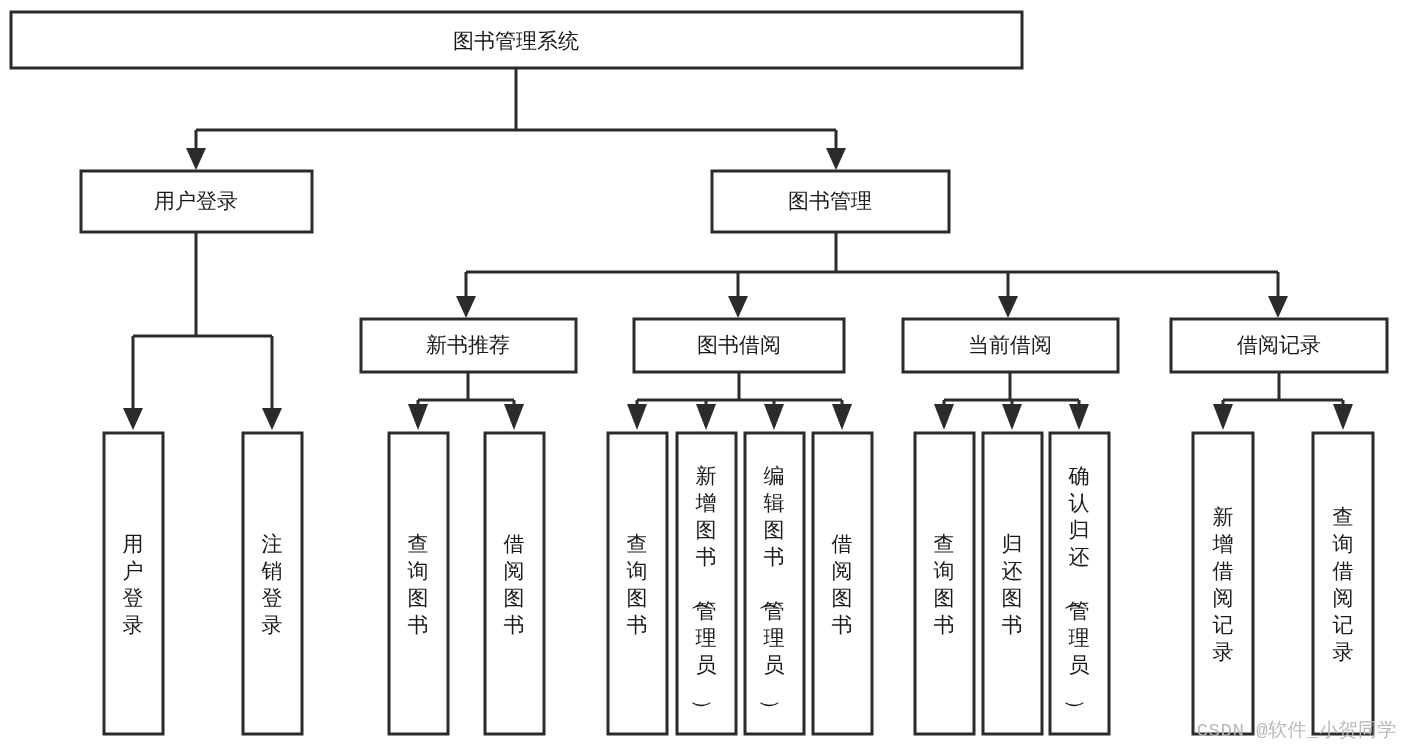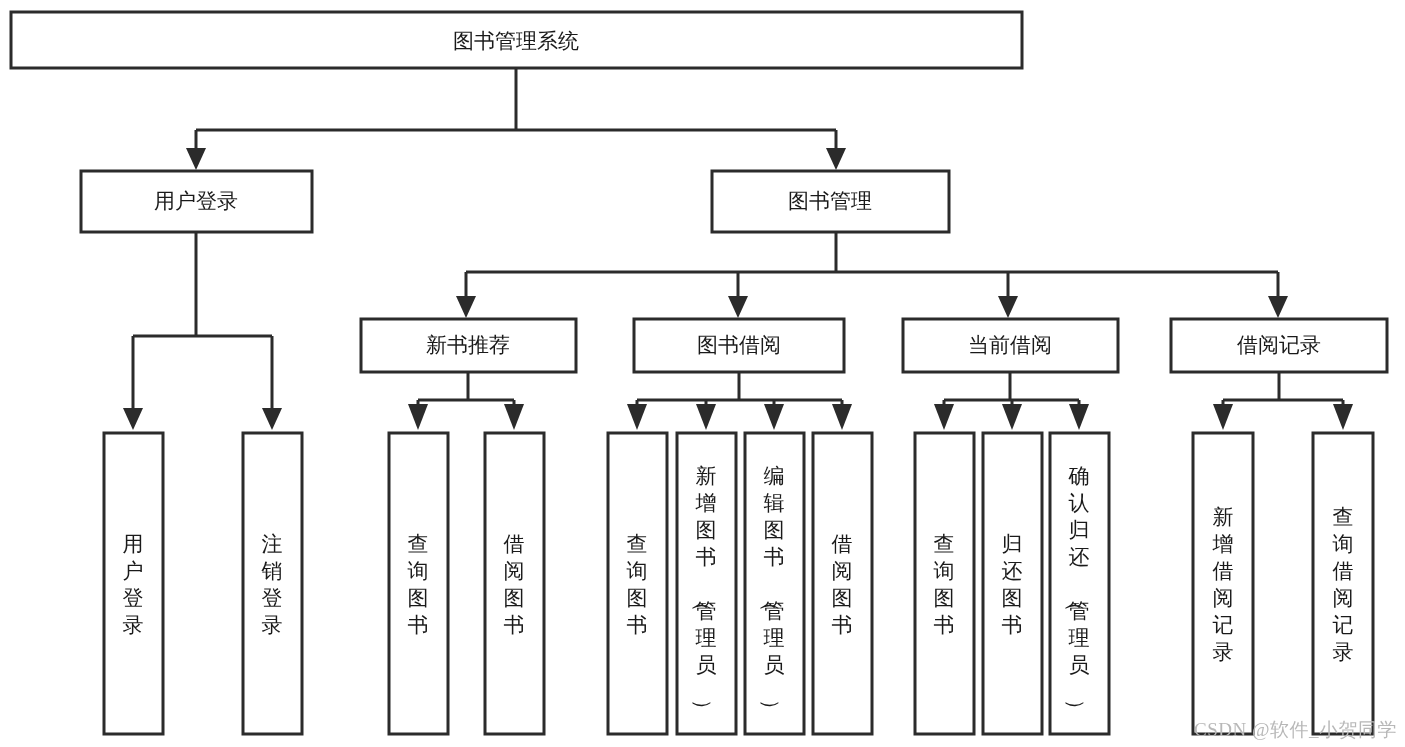--- a/index.html
+++ b/index.html
@@ -51,21 +51,21 @@
   .node-label-vert {
     fill: #1a1a1a;
     font-family: "Liberation Sans", "DejaVu Sans", sans-serif;
     font-size: 21px;
     text-anchor: middle;
   }
   .watermark-text {
     position: absolute;
     right: 8px;
     bottom: 4px;
-    font-family: Liberation Serif, serif;
+    font-family: Liberation Mono, monospace;
     font-size: 19px;
     color: #b8b8b8;
     white-space: nowrap;
     letter-spacing: 0.5px;
     text-align: center;
   }
 </style>
 </head>
 <body>
 

